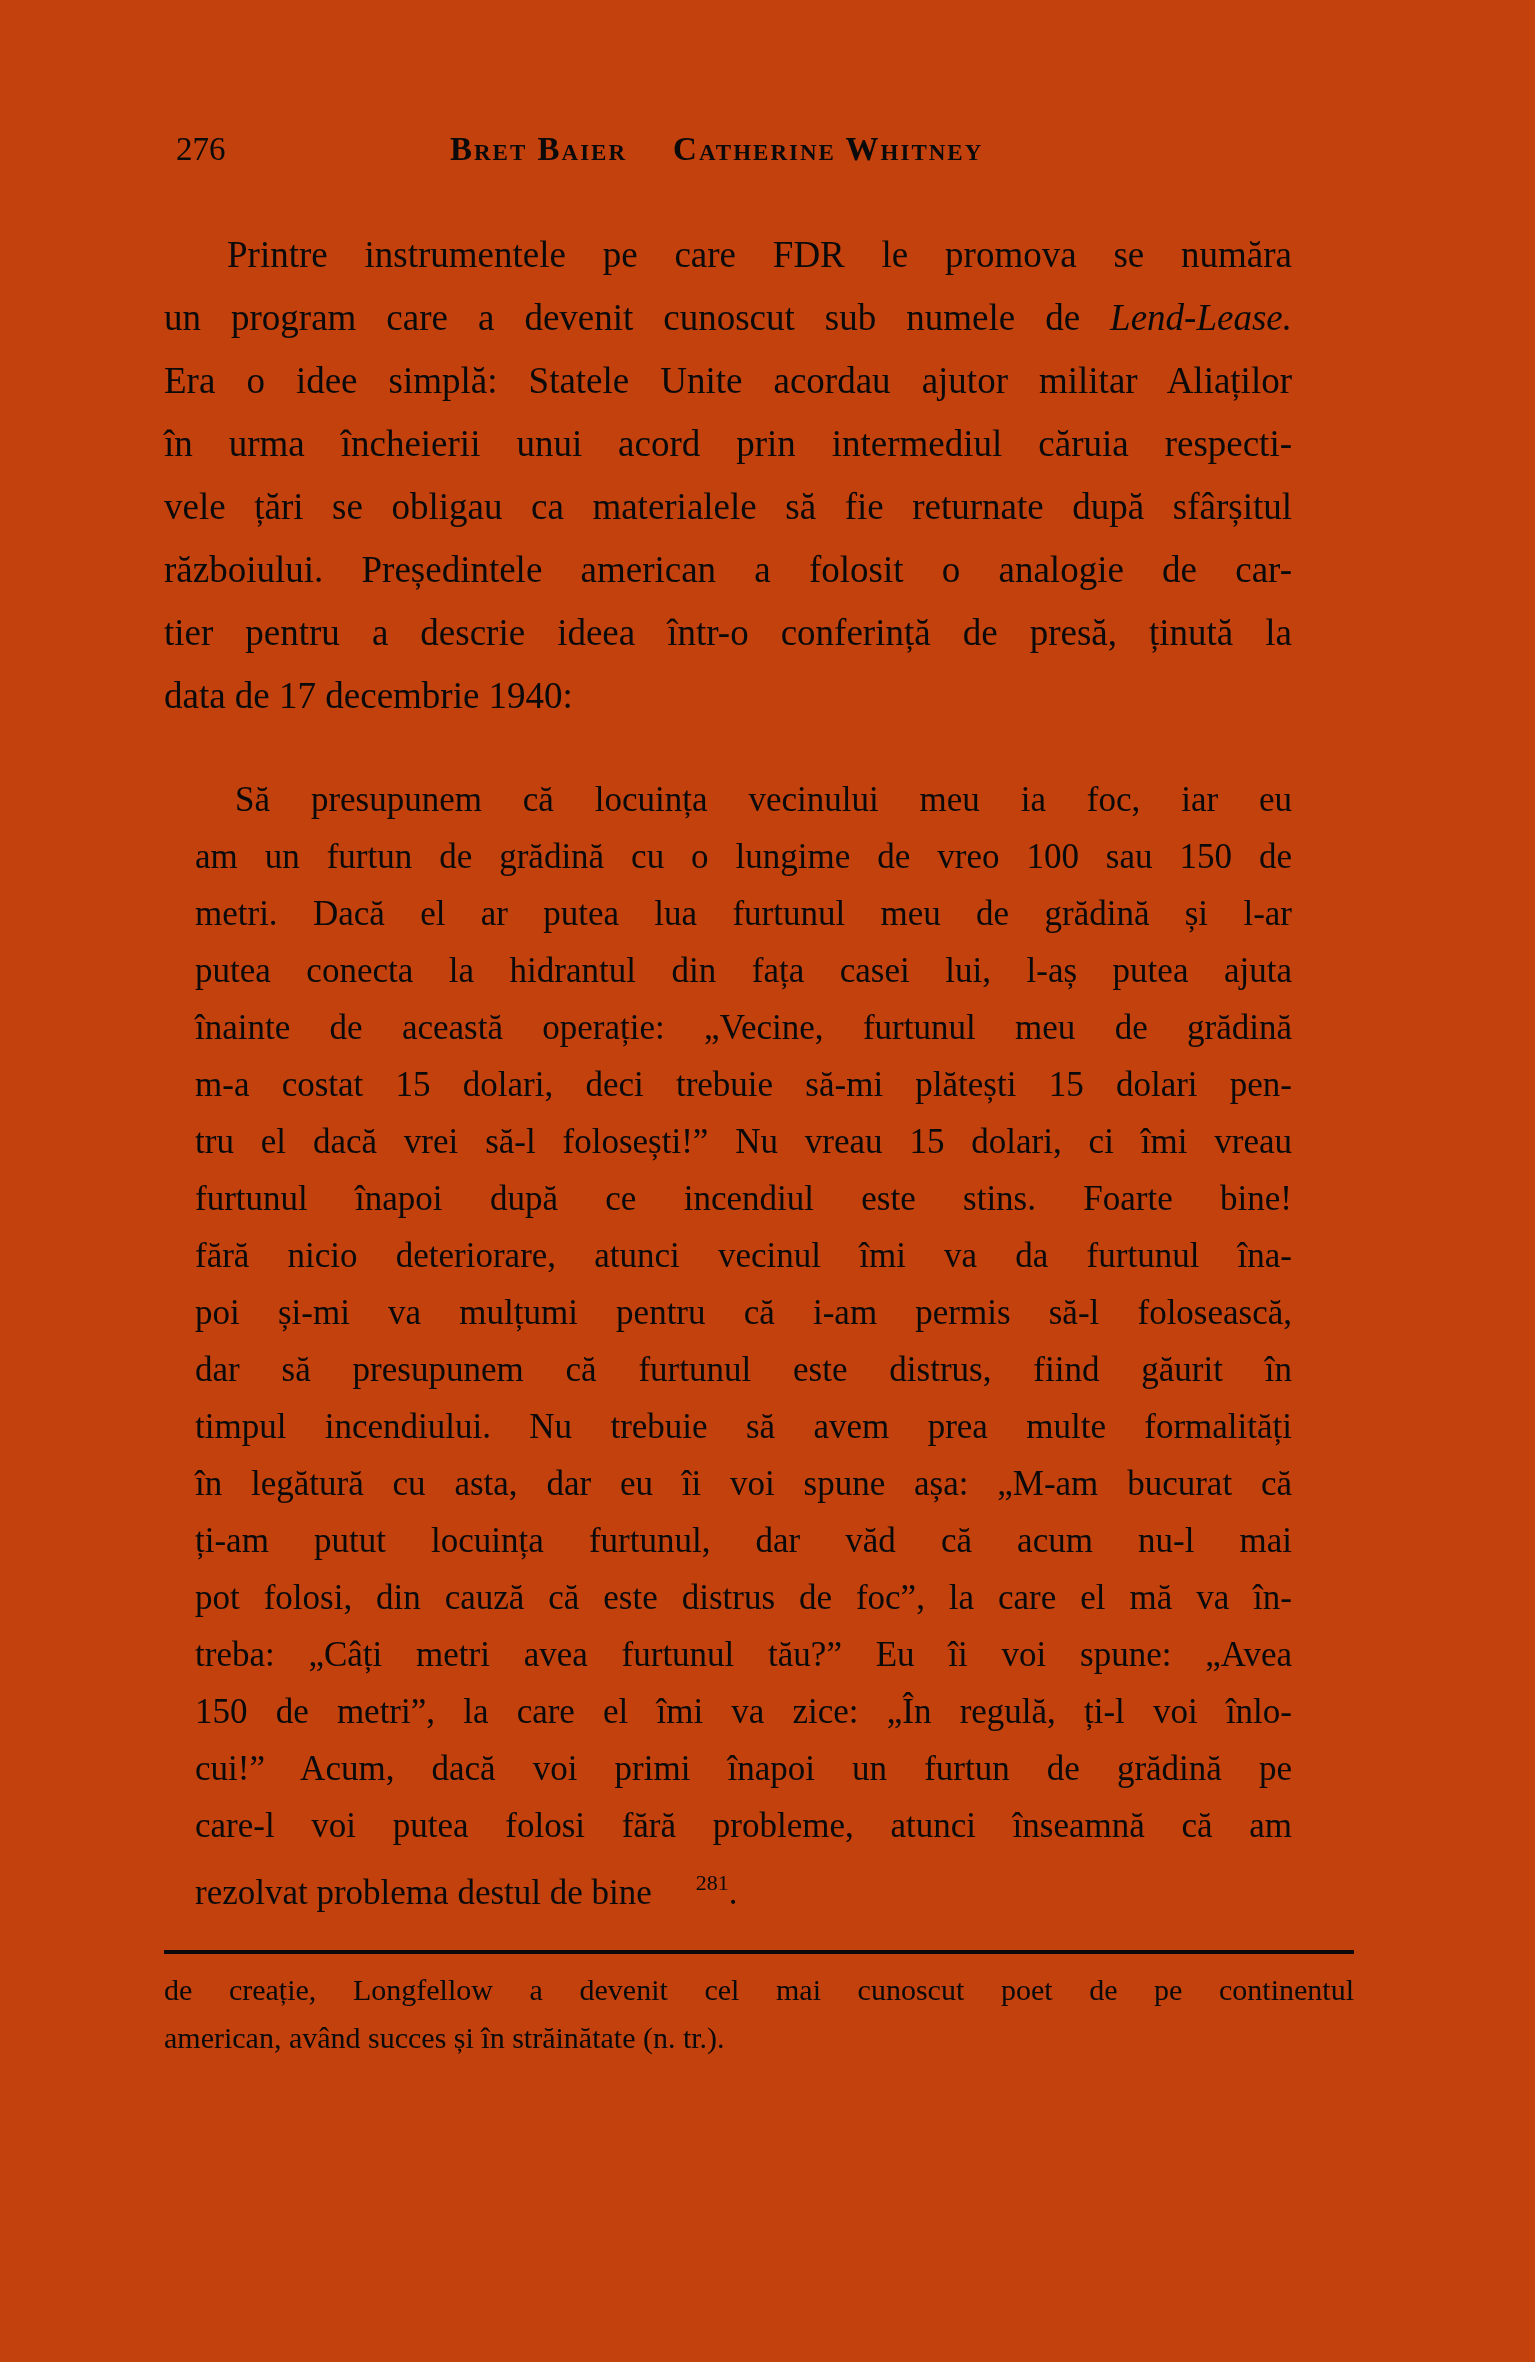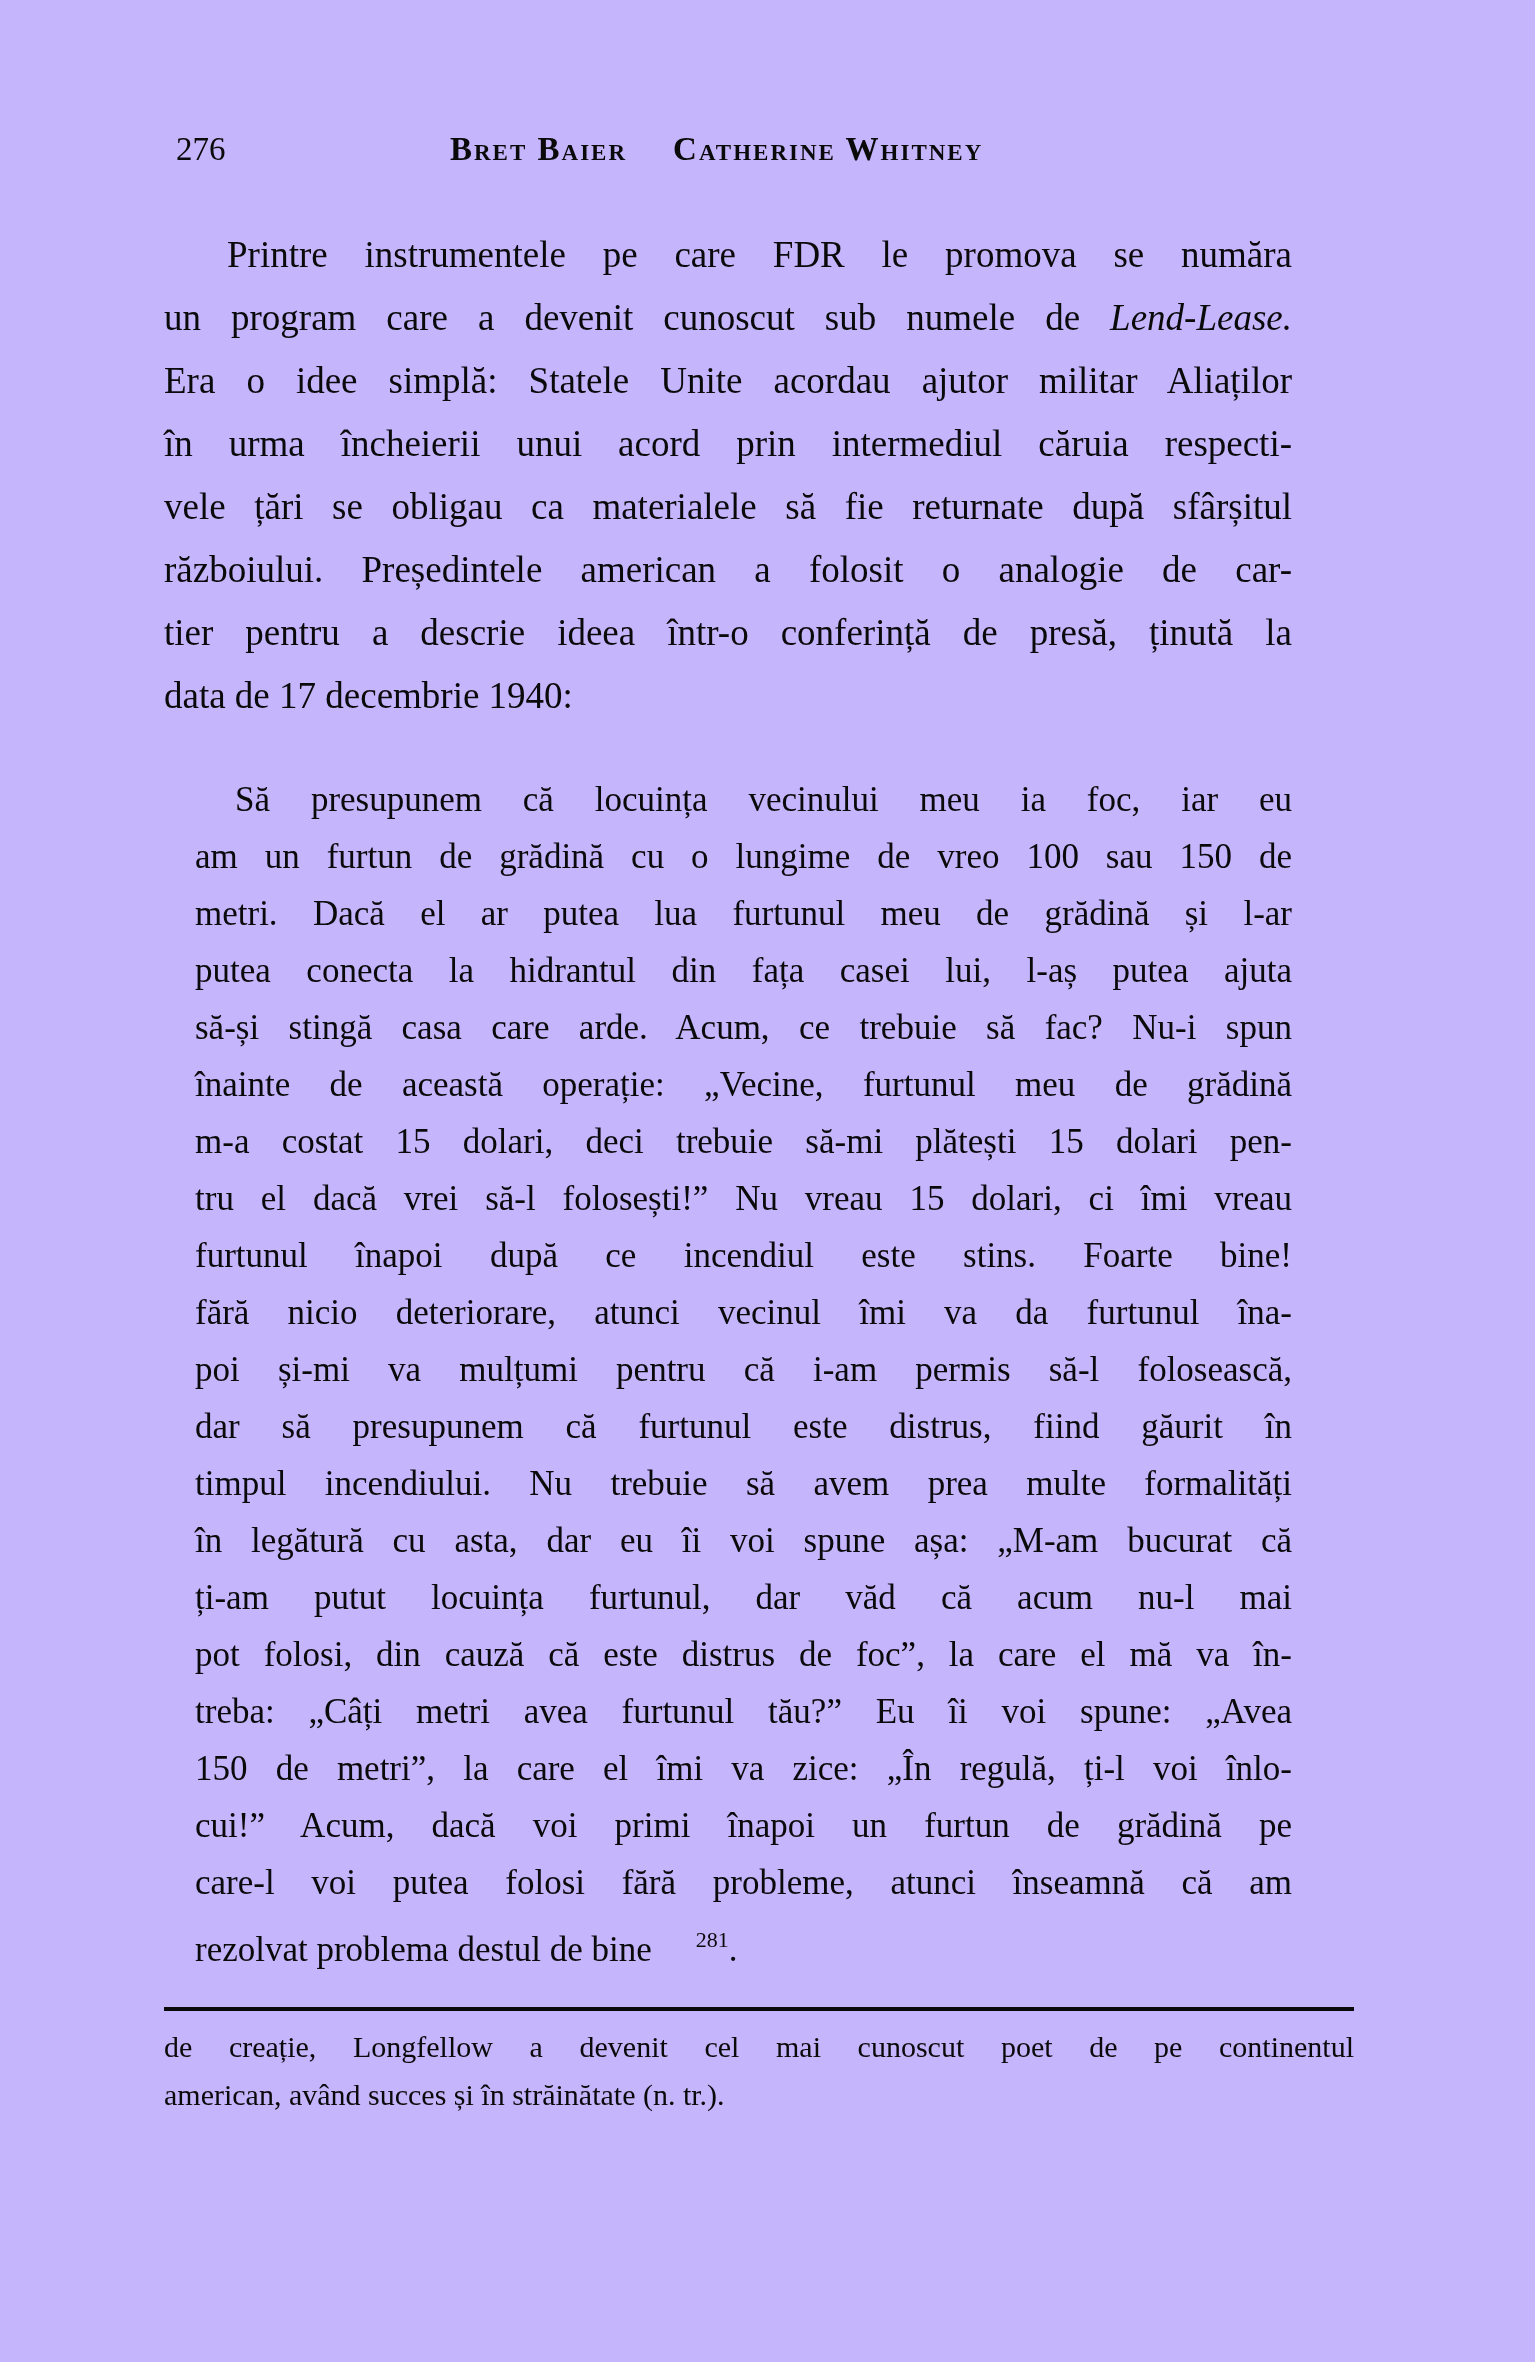--- a/index.html
+++ b/index.html
@@ -4,21 +4,21 @@
 <style>
   html, body {
     margin: 0;
     padding: 0;
     background: #ffffff;
   }
   .page {
     position: relative;
     width: 1535px;
     height: 2362px;
-    background: #c4b5fd;
+    background: #c2410c;
     color: #0a0a0a;
     font-family: "Liberation Serif", serif;
     overflow: hidden;
   }
   .running-head {
     position: absolute;
     top: 127px;
     left: 0;
     width: 1535px;
     height: 44px;
@@ -121,21 +121,20 @@
       <div class="line jline">războiului. Președintele american a folosit o analogie de car-</div>
       <div class="line jline">tier pentru a descrie ideea într-o conferință de presă, ținută la</div>
       <div class="line lastline">data de 17 decembrie 1940:</div>
     </div>
 
     <div class="blockquote">
       <div class="line jline indent2">Să presupunem că locuința vecinului meu ia foc, iar eu</div>
       <div class="line jline">am un furtun de grădină cu o lungime de vreo 100 sau 150 de</div>
       <div class="line jline">metri. Dacă el ar putea lua furtunul meu de grădină și l-ar</div>
       <div class="line jline">putea conecta la hidrantul din fața casei lui, l-aș putea ajuta</div>
-      <div class="line jline">să-și stingă casa care arde. Acum, ce trebuie să fac? Nu-i spun</div>
       <div class="line jline">înainte de această operație: „Vecine, furtunul meu de grădină</div>
       <div class="line jline">m-a costat 15 dolari, deci trebuie să-mi plătești 15 dolari pen-</div>
       <div class="line jline">tru el dacă vrei să-l folosești!” Nu vreau 15 dolari, ci îmi vreau</div>
       <div class="line jline">furtunul înapoi după ce incendiul este stins. Foarte bine!</div>
       <div class="line jline">fără nicio deteriorare, atunci vecinul îmi va da furtunul îna-</div>
       <div class="line jline">poi și-mi va mulțumi pentru că i-am permis să-l folosească,</div>
       <div class="line jline">dar să presupunem că furtunul este distrus, fiind găurit în</div>
       <div class="line jline">timpul incendiului. Nu trebuie să avem prea multe formalități</div>
       <div class="line jline">în legătură cu asta, dar eu îi voi spune așa: „M-am bucurat că</div>
       <div class="line jline">ți-am putut locuința furtunul, dar văd că acum nu-l mai</div>

